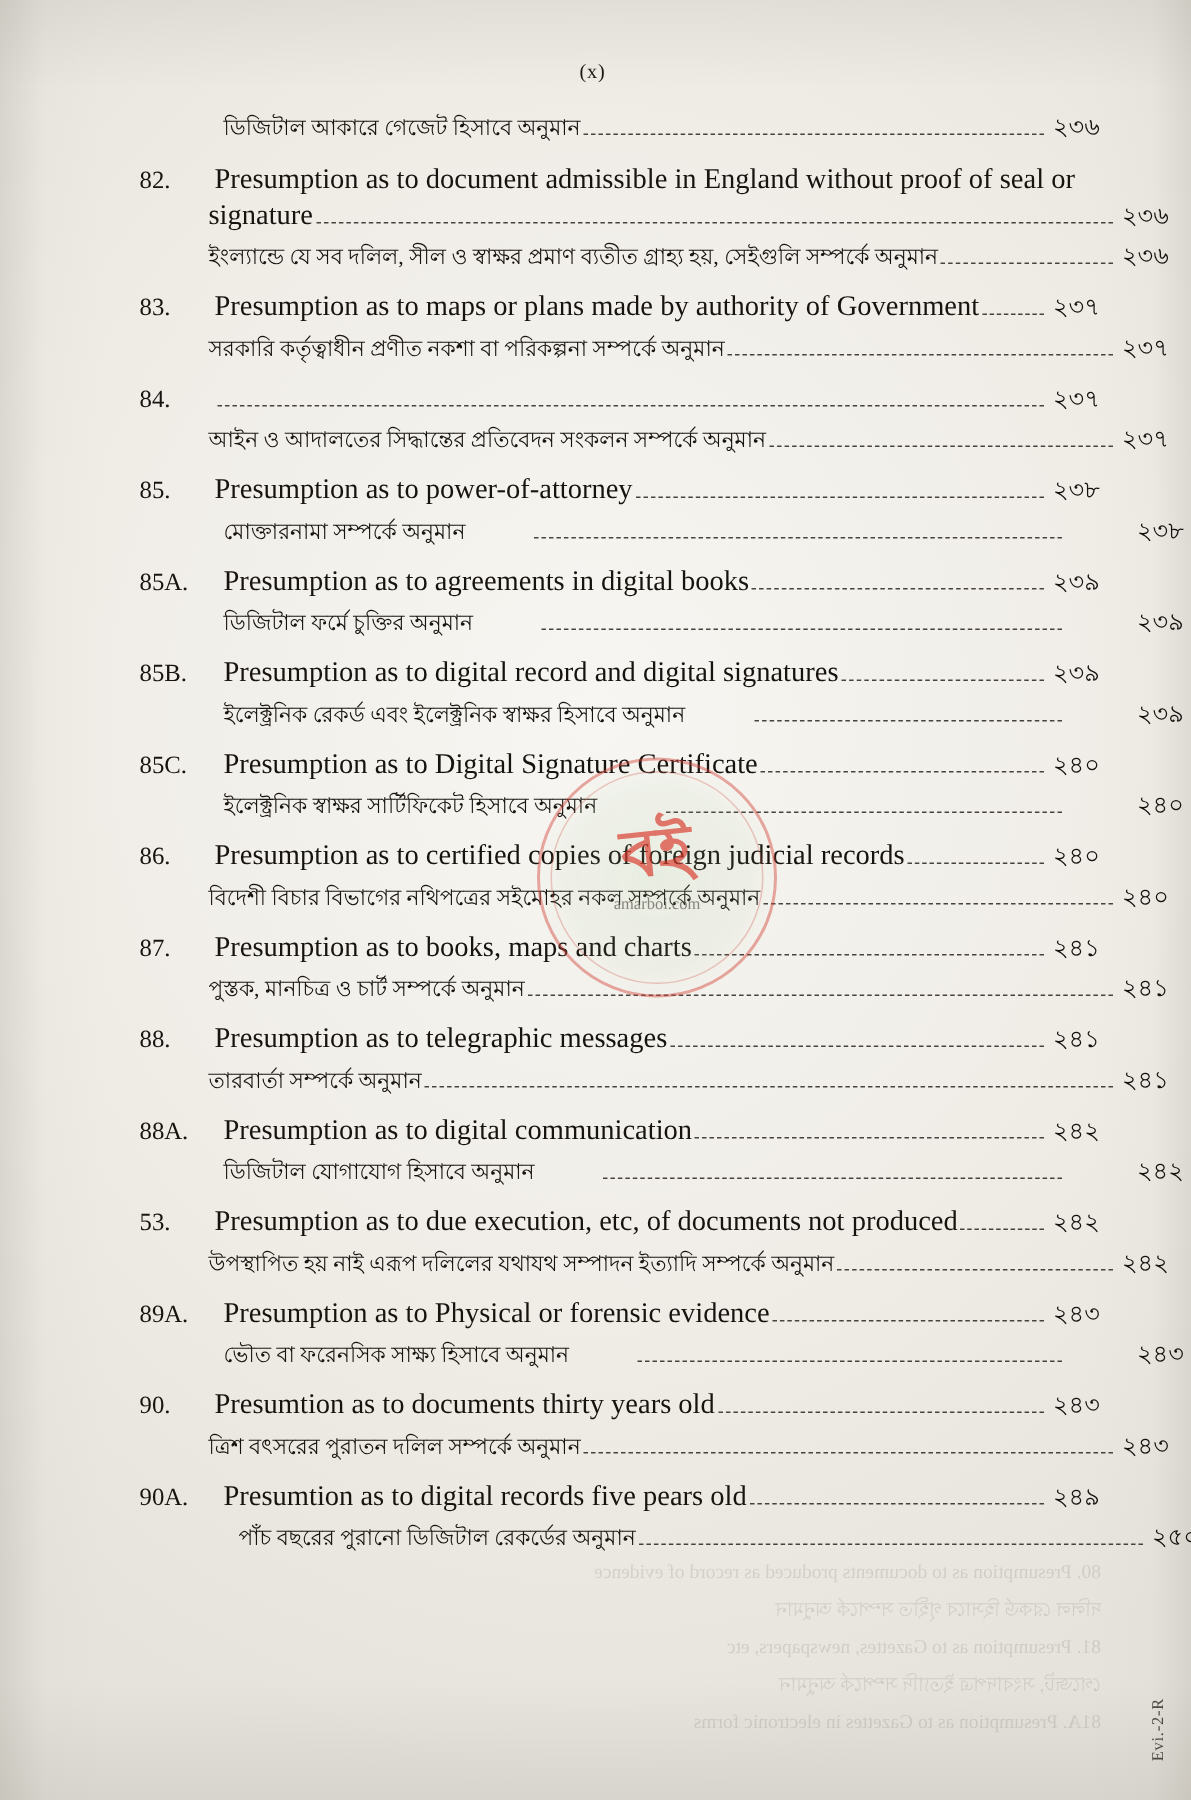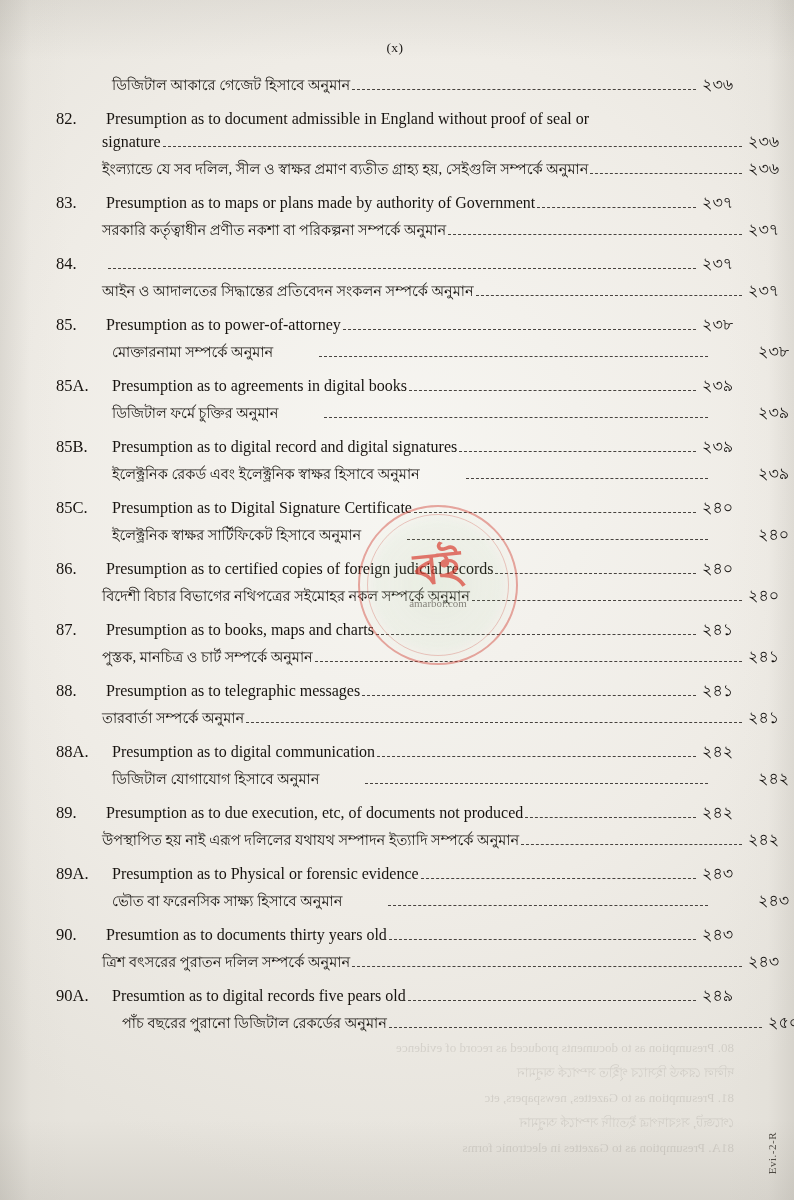--- a/index.html
+++ b/index.html
@@ -45,37 +45,38 @@
     letter-spacing: .5px;
     margin-bottom: 16px;
     color: #1a1714;
   }
   .toc {
     position: relative;
     z-index: 3;
   }
   .entry {
     margin-bottom: 7px;
+    margin-left: 37px;
   }
   .line {
     display: flex;
     align-items: baseline;
     width: 100%;
   }
   .num {
     flex: 0 0 auto;
     font-size: 16.5px;
     color: #17130f;
     min-width: 46px;
     padding-right: 4px;
   }
   .num.wide { min-width: 52px; }
   .txt {
     flex: 0 1 auto;
-    font-size: 16px;
+    font-size: 19px;
     white-space: nowrap;
     color: #17130f;
   }
   .txt.ben {
     font-size: 14.5px;
     font-family: "Liberation Serif", "DejaVu Sans", sans-serif;
   }
   .dots {
     flex: 1 1 auto;
     border-bottom: 1.6px dashed #2a2521;
@@ -354,21 +355,21 @@
         </div>
         <div class="line sub ind2">
           <span class="txt ben">ডিজিটাল যোগাযোগ হিসাবে অনুমান</span>
           <span class="dots"></span>
           <span class="pg">২৪২</span>
         </div>
       </div>
 
       <div class="entry">
         <div class="line">
-          <span class="num">89.</span>
+          <span class="num">53.</span>
           <span class="txt">Presumption as to due execution, etc, of documents not produced</span>
           <span class="dots"></span>
           <span class="pg">২৪২</span>
         </div>
         <div class="line sub">
           <span class="txt ben">উপস্থাপিত হয় নাই এরূপ দলিলের যথাযথ সম্পাদন ইত্যাদি সম্পর্কে অনুমান</span>
           <span class="dots"></span>
           <span class="pg">২৪২</span>
         </div>
       </div>

